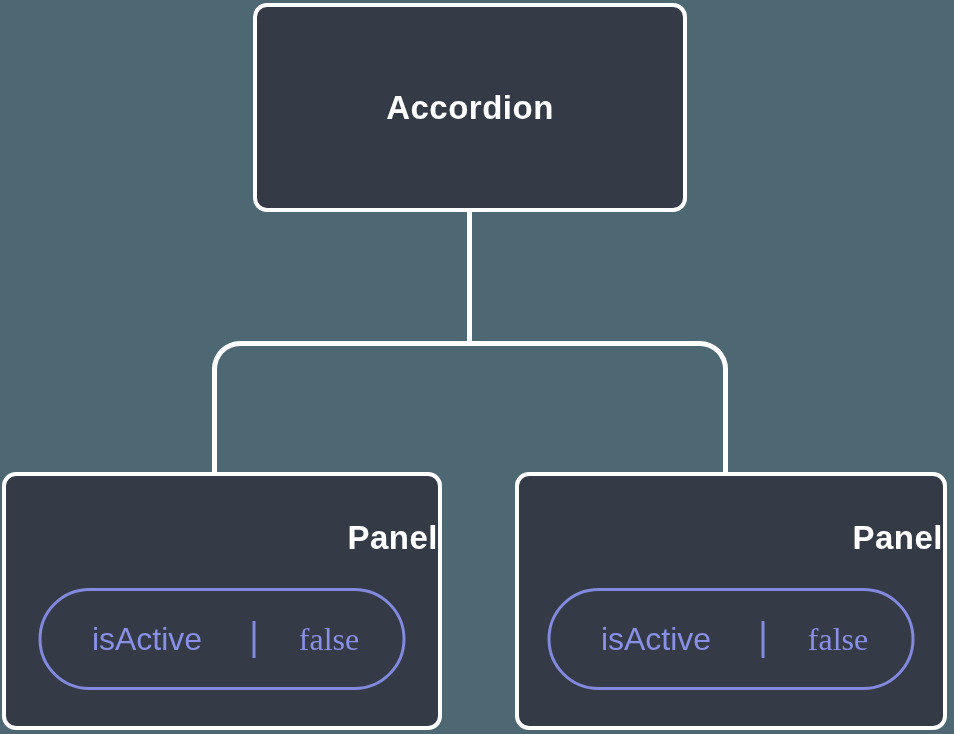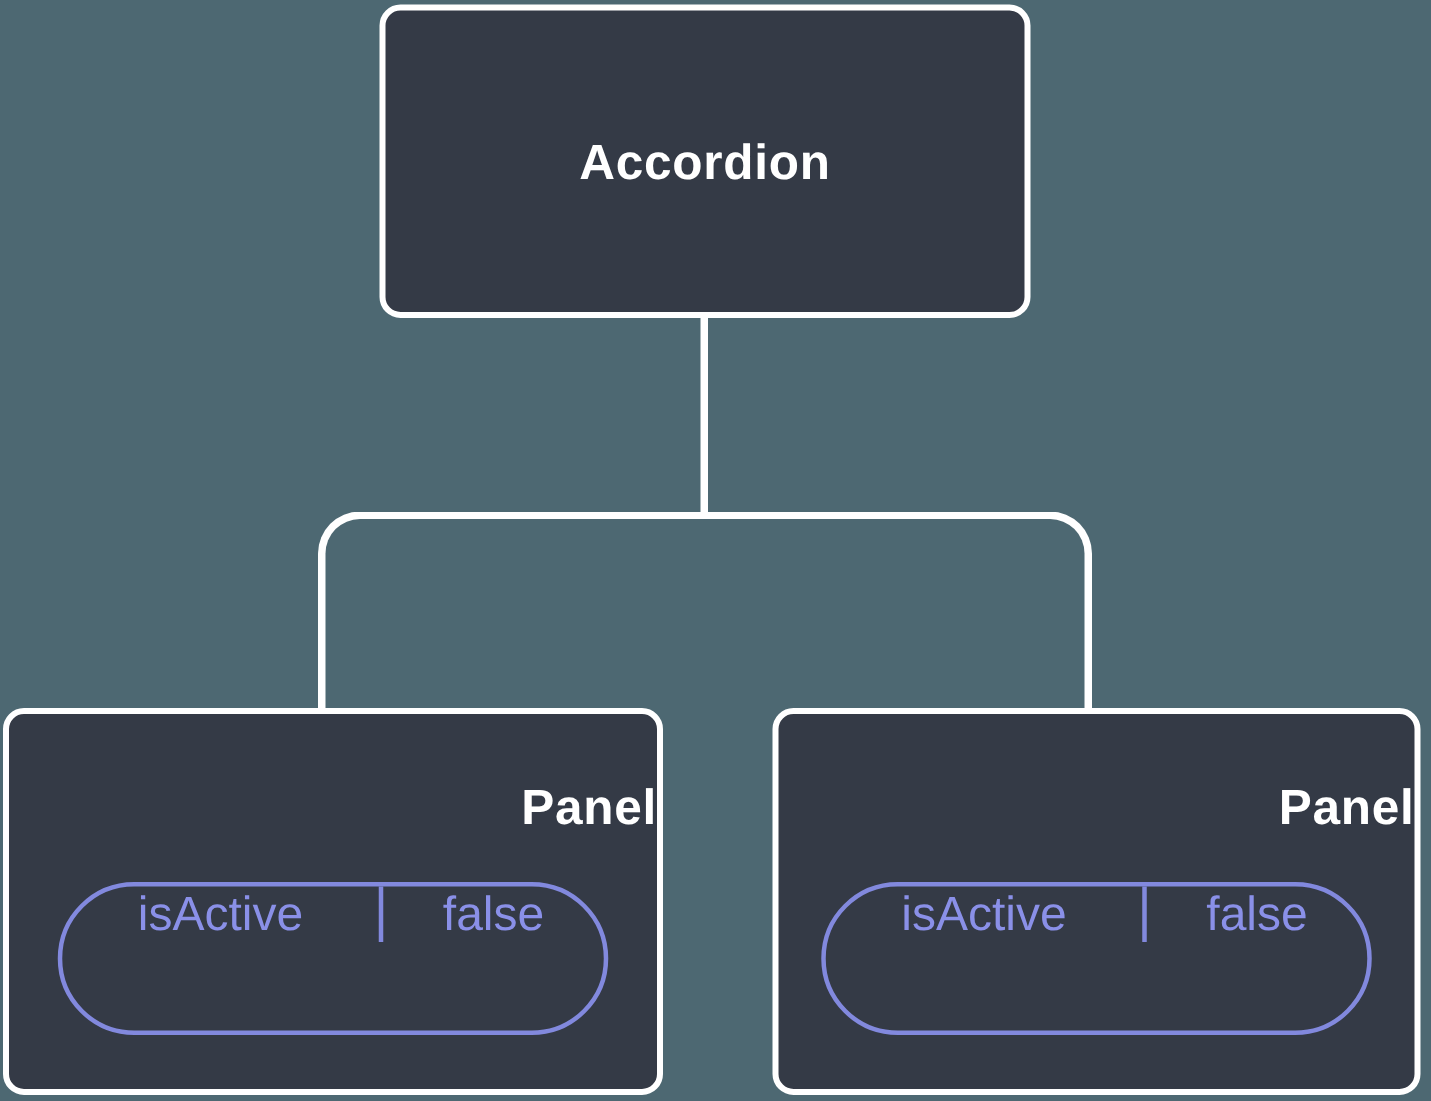--- a/index.html
+++ b/index.html
@@ -81,37 +81,38 @@
   .state-pill{
     position:absolute;
     box-sizing:border-box;
     top:112px;
     left:50%;
     transform:translateX(-50%);
     width:367px; height:102px;
     border:3px solid var(--accent);
     border-radius:51px;
     display:flex;
-    align-items:flex-start;
+    align-items:center;
     color:var(--accent-text);
     font-size:32px;
     font-weight:400;
   }
   .pill-key{
     width:211px;
     display:flex;
     align-items:center;
     justify-content:center;
   }
   .pill-value{
     flex:1;
     border-left:3px solid var(--accent);
     display:flex;
     align-items:center;
     justify-content:center;
+    font-family:Liberation Serif, serif;
   }
 </style>
 </head>
 <body>
 
 <div class="stage">
 
   <div class="node node-root">
     <span class="node-label">Accordion</span>
   </div>

